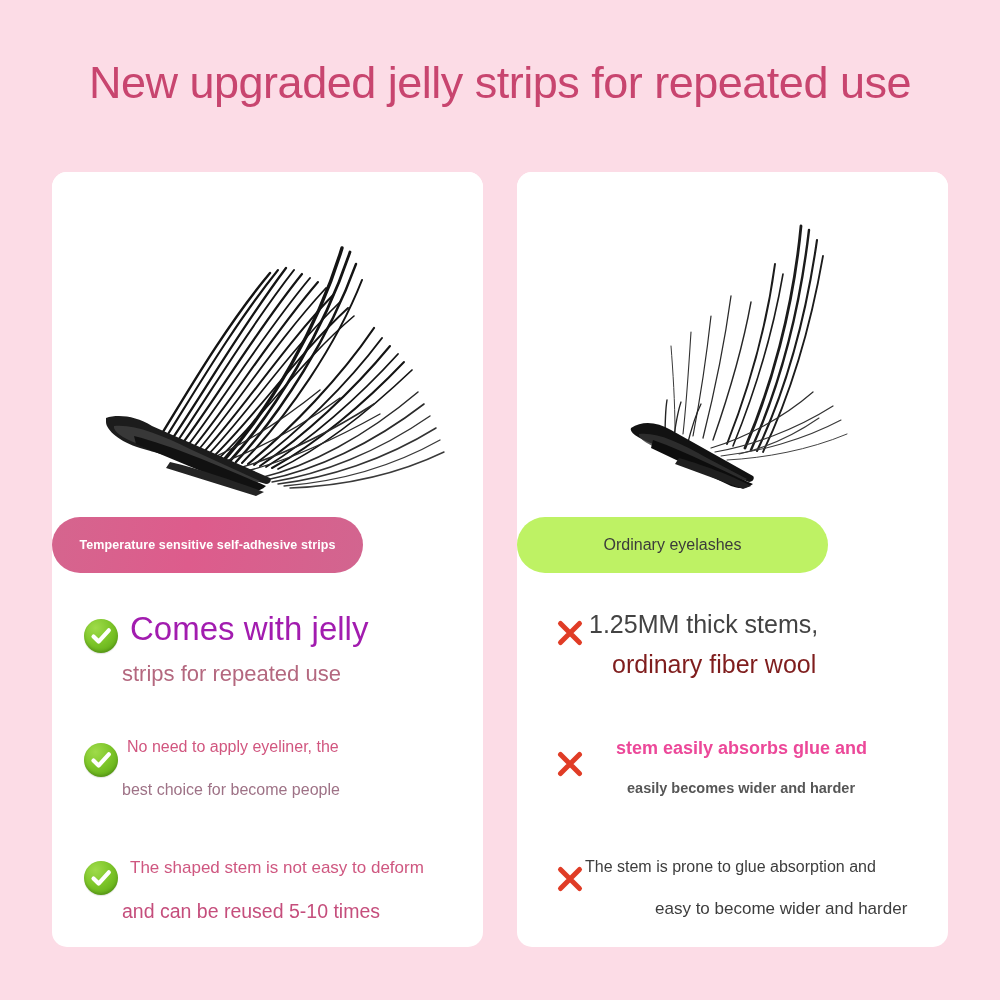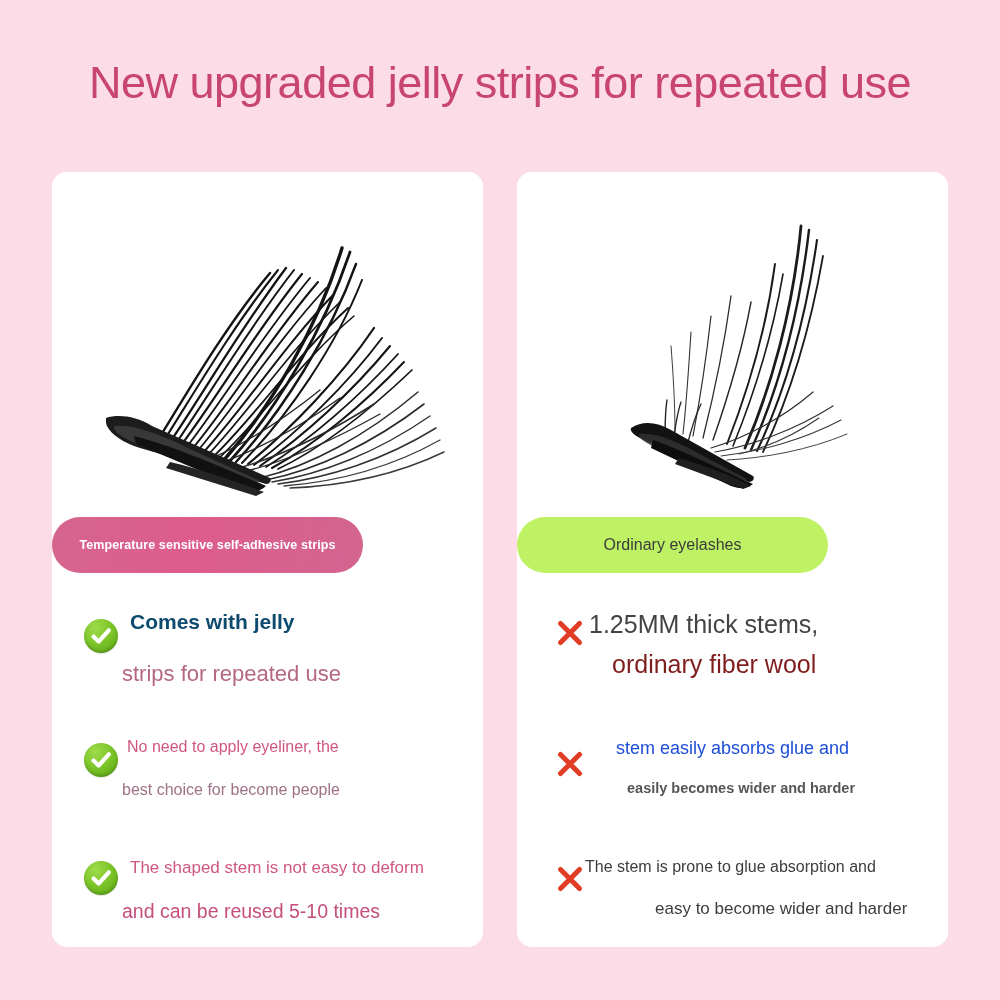--- a/index.html
+++ b/index.html
@@ -129,21 +129,21 @@
 
   
   .xmark { display: block; }
   .f-line { white-space: nowrap; margin: 0; }
 
   
   .left .feat-1 { position: absolute; top: 0px; left: 0; width: 100%; height: 110px; }
   .left .feat-1 .f-icon { top: 9px; }
   .left .feat-1 .l1 {
     position: absolute; left: 78px; top: 0px;
-    font-size: 21px; font-weight: bold; color: #0c4a6e;
+    font-size: 33px; font-weight: normal; color: #a21caf;
   }
   .left .feat-1 .l2 {
     position: absolute; left: 70px; top: 51px;
     font-size: 22px; font-weight: 400; color: #b4687f;
   }
 
   .left .feat-2 { position: absolute; top: 119px; left: 0; width: 100%; height: 110px; }
   .left .feat-2 .f-icon { top: 14px; }
   .left .feat-2 .l1 {
     position: absolute; left: 75px; top: 9px;
@@ -174,21 +174,21 @@
   }
   .right .feat-1 .l2 {
     position: absolute; left: 95px; top: 40px;
     font-size: 25px; font-weight: 400; color: #7f1d1d;
   }
 
   .right .feat-2 { position: absolute; top: 119px; left: 0; width: 100%; height: 110px; }
   .right .feat-2 .f-icon { left: 38px; top: 20px; }
   .right .feat-2 .l1 {
     position: absolute; left: 99px; top: 9px;
-    font-size: 18px; font-weight: 400; color: #1d4ed8;
+    font-size: 18px; font-weight: 700; color: #ec4899;
   }
   .right .feat-2 .l2 {
     position: absolute; left: 110px; top: 51px;
     font-size: 14.5px; font-weight: 700; color: #565656;
   }
 
   .right .feat-3 { position: absolute; top: 240px; left: 0; width: 100%; height: 110px; }
   .right .feat-3 .f-icon { left: 38px; top: 14px; }
   .right .feat-3 .l1 {
     position: absolute; left: 68px; top: 8px;

